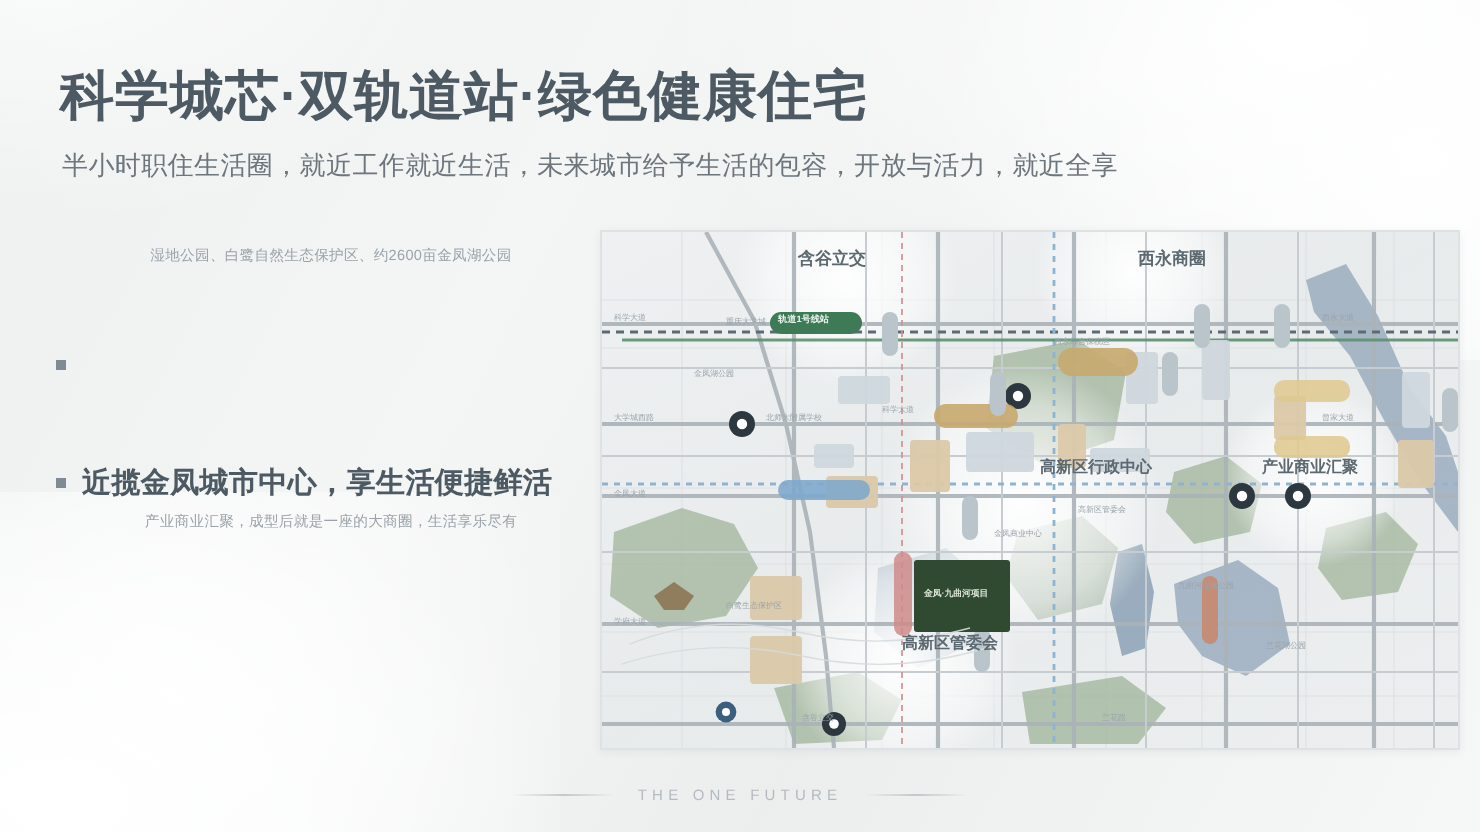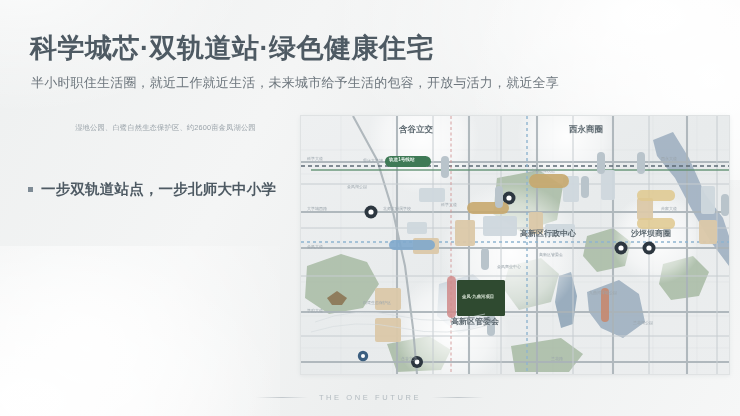--- a/index.html
+++ b/index.html
@@ -82,24 +82,30 @@
 
   <div id="bullets">
 
     <div class="bullet">
       <div class="b-sub">湿地公园、白鹭自然生态保护区、约2600亩金凤湖公园</div>
     </div>
 
     <div class="bullet">
       <div class="b-head">
         <span class="b-mark"></span>
-        <span class="b-title">一步双轨道站点，一步北师大中小学</span>
       </div>
     </div>
 
+    <div class="bullet">
+      <div class="b-head">
+        <span class="b-mark"></span>
+        <span class="b-title">近揽金凤城市中心，享生活便捷鲜活</span>
+      </div>
+      <div class="b-sub">产业商业汇聚，成型后就是一座的大商圈，生活享乐尽有</div>
+    </div>
 
   </div>
 
   <div id="map-panel">
     <svg id="map-canvas" viewBox="0 0 428 258" preserveAspectRatio="none">
       <defs>
         <radialGradient id="halo" cx="50%" cy="50%" r="50%">
           <stop offset="0%" stop-color="#ffffff" stop-opacity=".95"></stop>
           <stop offset="70%" stop-color="#ffffff" stop-opacity=".45"></stop>
           <stop offset="100%" stop-color="#ffffff" stop-opacity="0"></stop>
@@ -256,21 +262,21 @@
       <path d="M26 182 l10 -7 l10 7 l-5 7 h-10 z" fill="#8c7654" opacity=".9"></path>
 
       <g stroke="#d6dbde" stroke-width=".7" fill="none" opacity=".9">
         <path d="M14 206 q40 -16 84 -6 q44 10 86 -2"></path>
         <path d="M10 216 q44 -14 90 -4 q46 10 92 -4"></path>
       </g>
     </svg>
 
     <div class="mlabel" style="left:98px;top:8px;font-size:8.5px;">含谷立交</div>
     <div class="mlabel" style="left:244px;top:8px;font-size:8.5px;margin-left:24px;">西永商圈</div>
-    <div class="mlabel" style="left:330px;top:112px;font-size:8px;">沙坪坝商圈</div>
+    <div class="mlabel" style="left:330px;top:112px;font-size:8px;">产业商业汇聚</div>
     <div class="mlabel" style="left:180px;top:112px;font-size:8px;margin-left:39px;">高新区行政中心</div>
     <div class="mlabel" style="left:150px;top:200px;font-size:8px;">高新区管委会</div>
 
     <div class="tiny" style="left:88px;top:41px;font-size:4.6px;color:#eaf3ee;font-weight:bold;">轨道1号线站</div>
     <div class="tiny" style="left:161px;top:178px;font-size:4.4px;color:#dbe6d8;font-weight:bold;">金凤·九曲河项目</div>
 
     <div class="tiny" style="left:46px;top:68px;font-size:4px;">金凤湖公园</div>
     <div class="tiny" style="left:82px;top:90px;font-size:4px;">北师大附属学校</div>
     <div class="tiny" style="left:226px;top:52px;font-size:4px;">西永综合保税区</div>
     <div class="tiny" style="left:62px;top:42px;font-size:4px;">重庆大学城</div>

